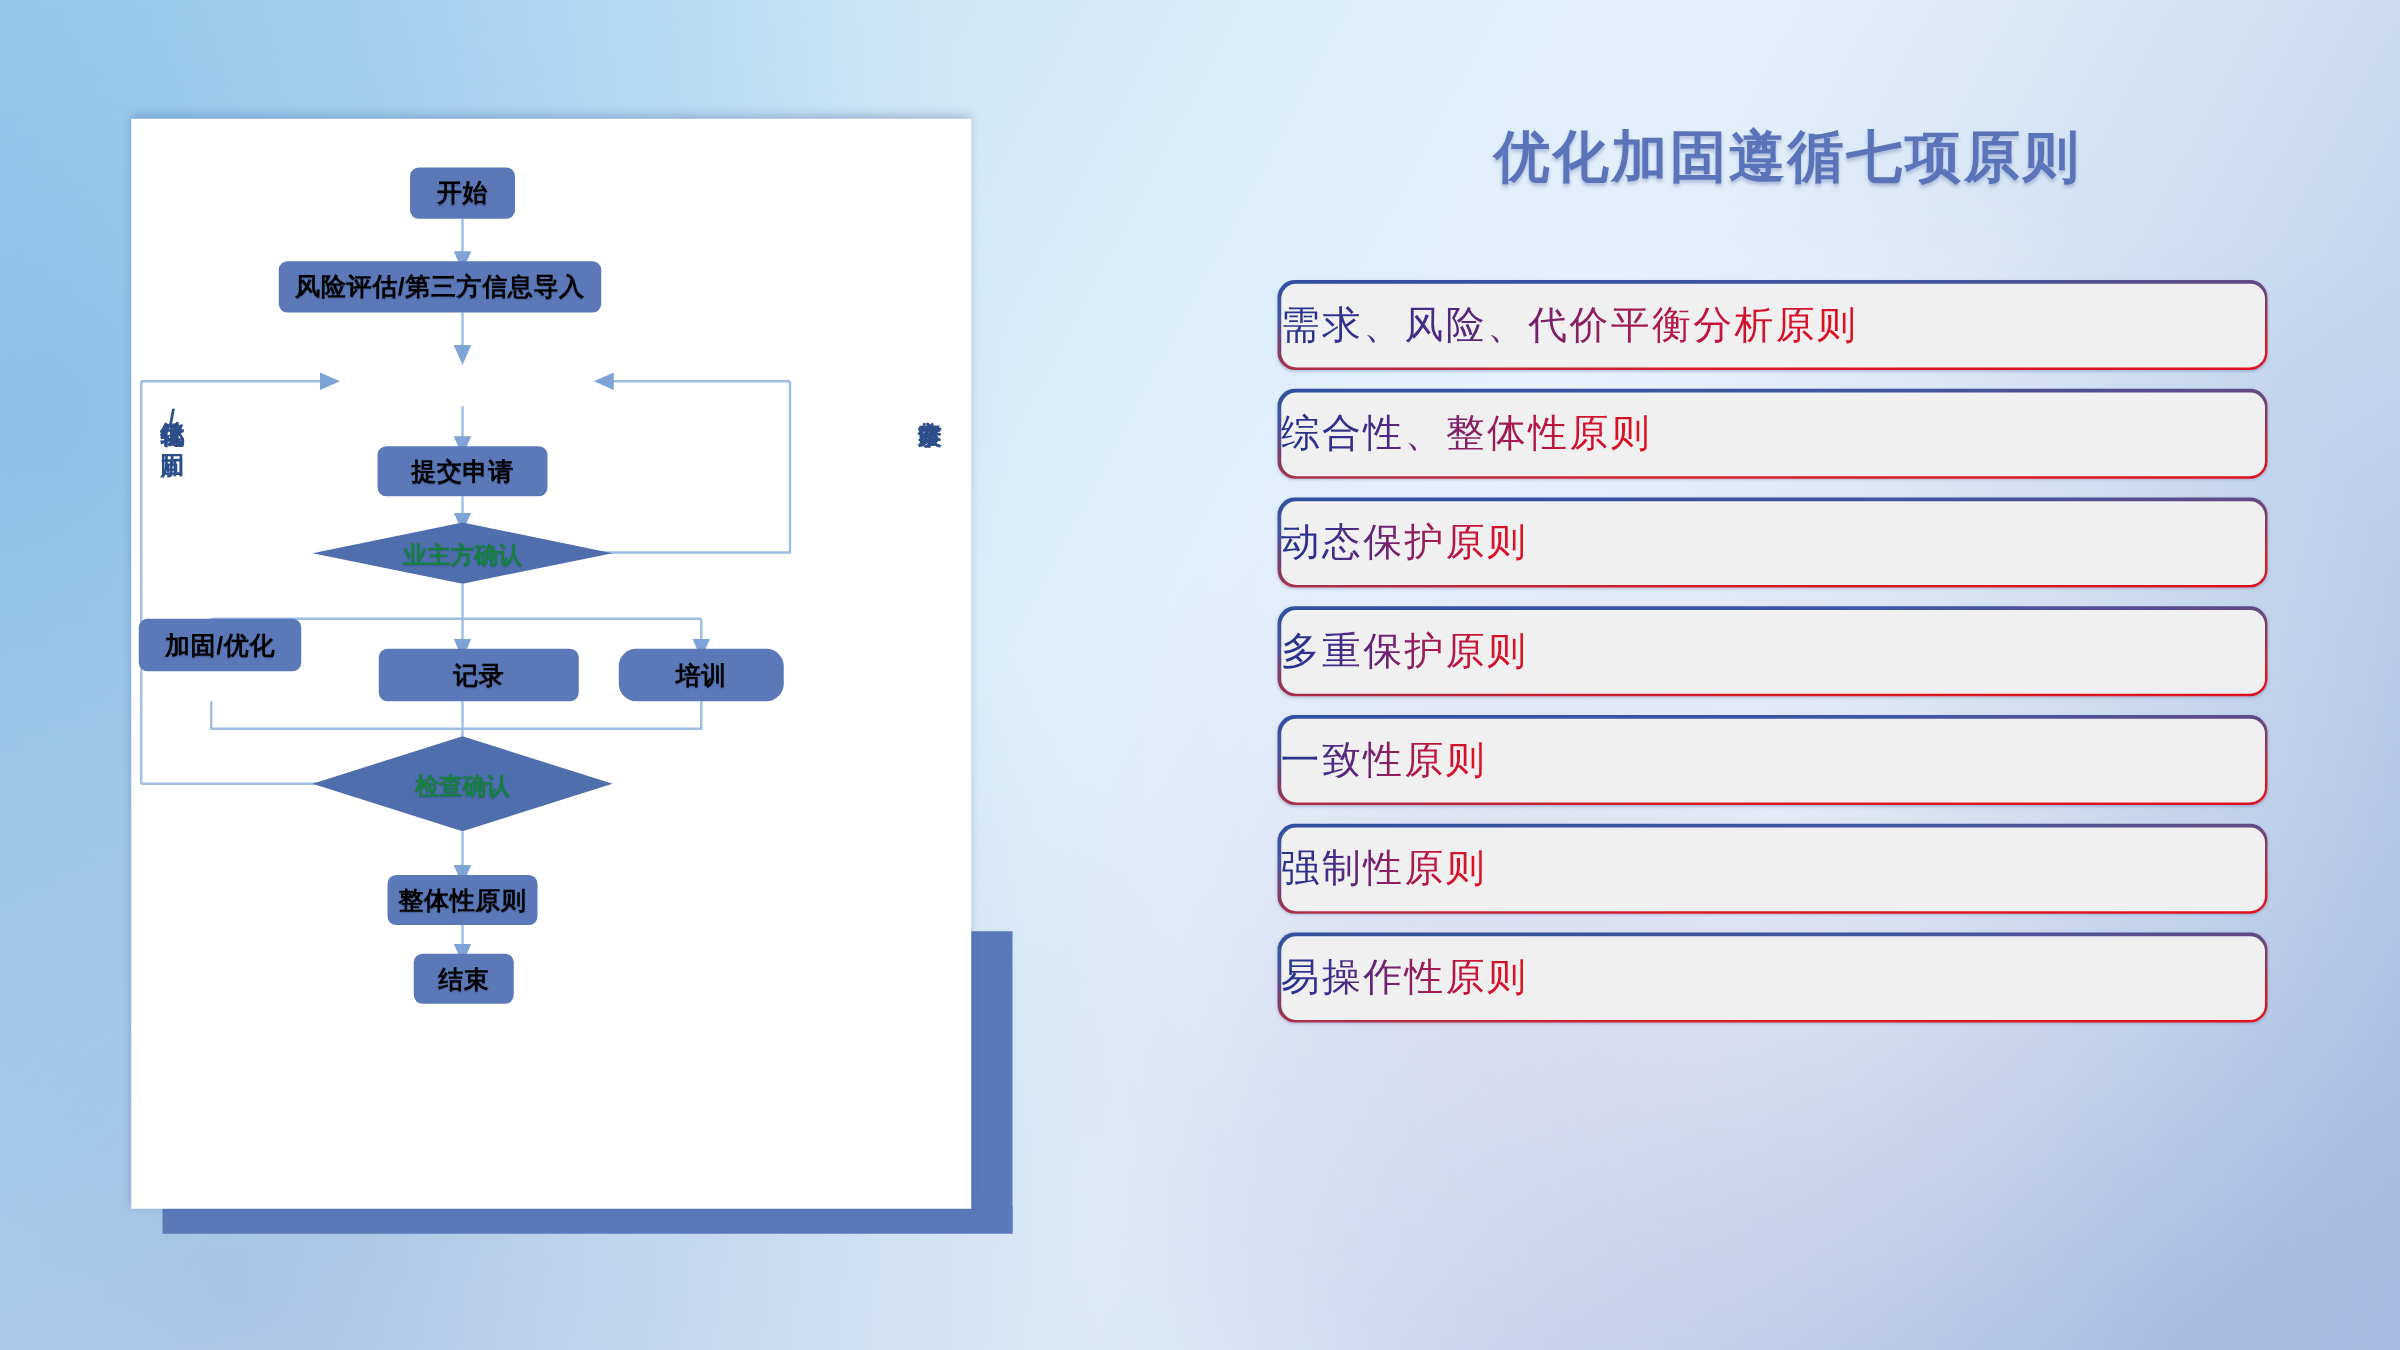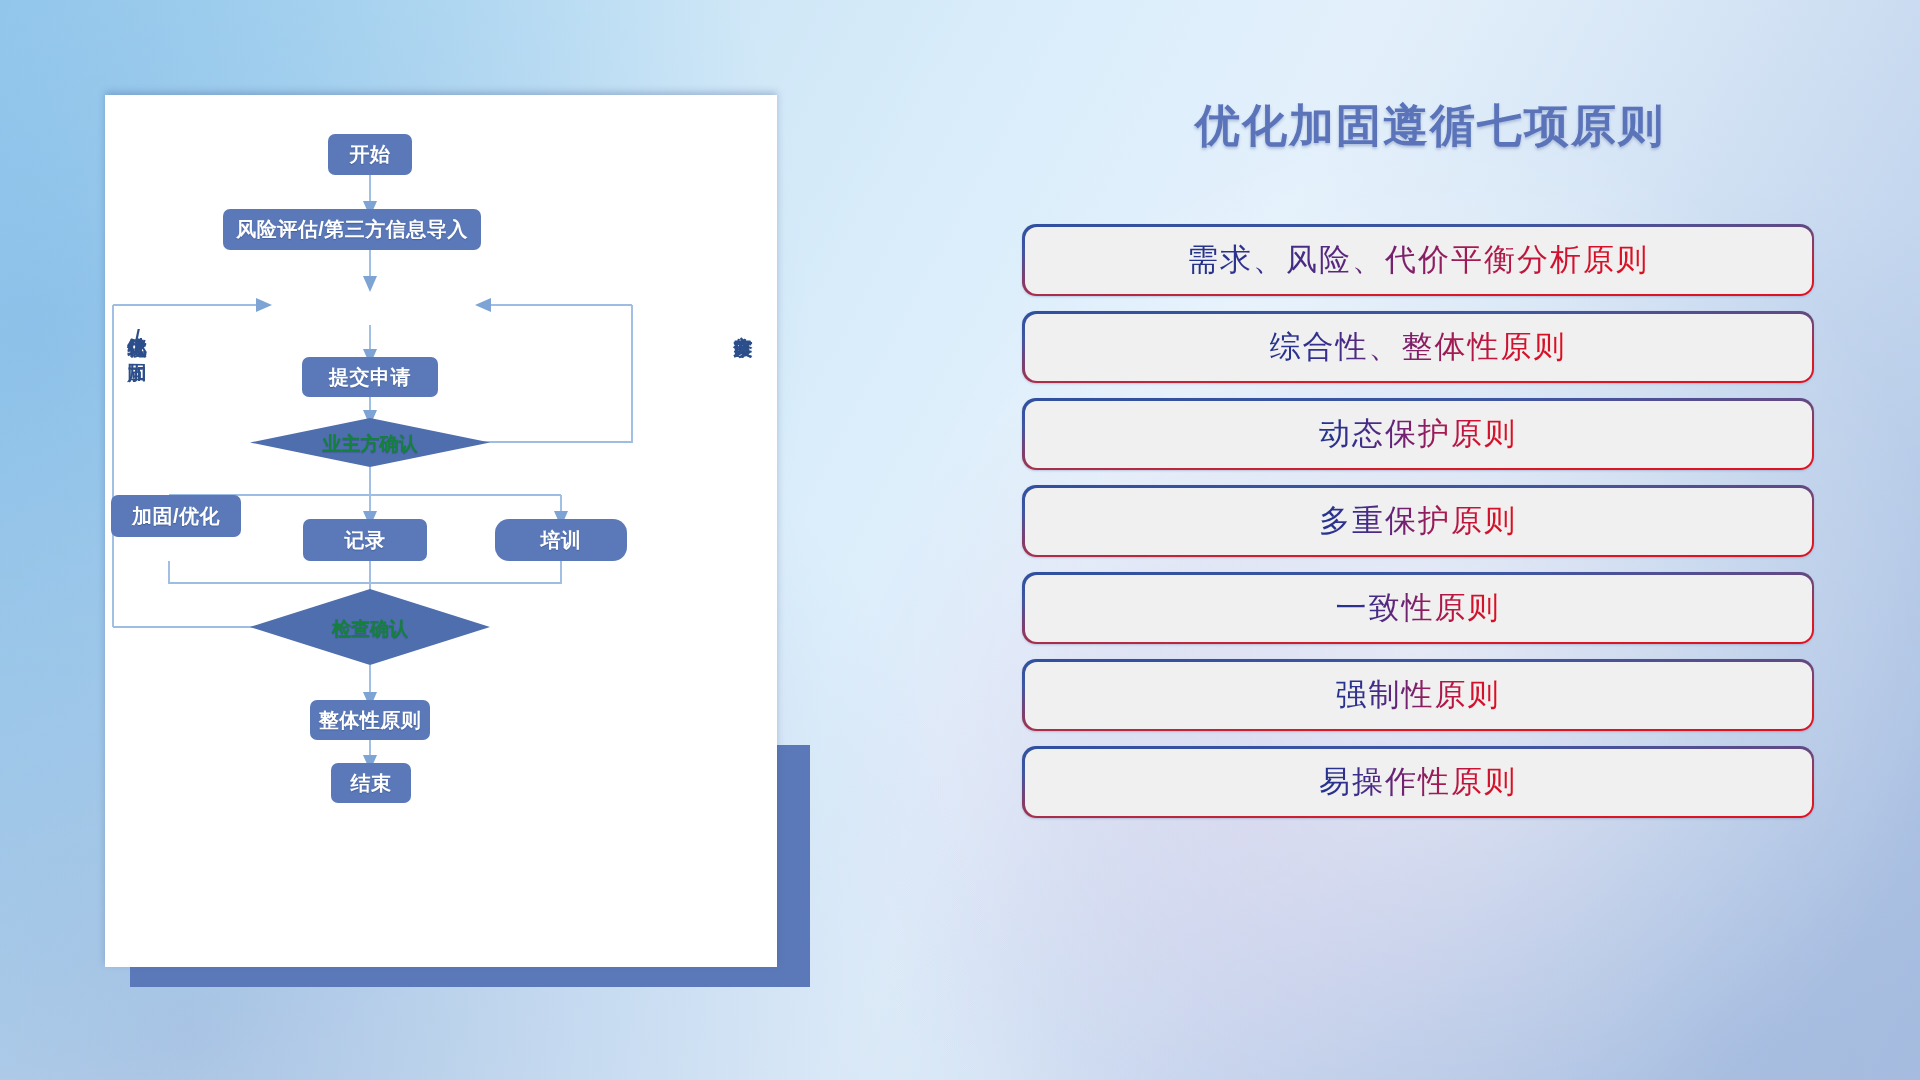--- a/index.html
+++ b/index.html
@@ -65,21 +65,21 @@
     height: 872px;
     background: #ffffff;
     box-shadow: 0 -3px 7px rgba(60,80,140,0.30);
   }
 
   #flow-svg { position: absolute; left: 0; top: 0; }
 
   .node {
     position: absolute;
     background: #5b79b8;
-    color: #ffffff;
+    color: #000000;
     font-weight: bold;
     display: flex;
     align-items: center;
     justify-content: center;
     border-radius: 7px;
     white-space: nowrap;
     letter-spacing: 0.5px;
     text-shadow: 0 1px 1px rgba(30,50,100,0.35);
   }
 
@@ -140,21 +140,20 @@
     background: linear-gradient(177deg, #2f4f9e 0%, #3f56a0 24%, #8b3a62 54%, #d81b26 78%, #e01020 100%);
     box-shadow: 0 1px 2px rgba(90,110,160,0.30);
   }
   .pill-inner {
     width: 100%;
     height: 100%;
     border-radius: 12px;
     background: #f0f0f0;
     display: flex;
     align-items: center;
-    justify-content: center;
   }
   .pill-text {
     font-size: 31px;
     font-weight: normal;
     letter-spacing: 2px;
     background: linear-gradient(90deg, #22348b 0%, #33308e 16%, #6b2375 40%, #a41a52 62%, #cf1230 80%, #dd0f20 100%);
     -webkit-background-clip: text;
     background-clip: text;
     color: transparent;
     -webkit-text-fill-color: transparent;
@@ -230,21 +229,21 @@
   </div>
 
   <div class="diamond-label" style="left:207px; top:336px; width:116px; text-align:center; font-size:19px;">
     <span>业主方确认</span>
   </div>
 
   <div class="node" style="left:6px; top:400px; width:130px; height:42px; font-size:20px;">
     <span>加固/优化</span>
   </div>
 
-  <div class="node" style="left:198px; top:424px; width:124px; height:42px; font-size:20px;">
+  <div class="node" style="left:198px; top:424px; width:160px; height:42px; font-size:20px;">
     <span>记录</span>
   </div>
 
   <div class="node" style="left:390px; top:424px; width:132px; height:42px; font-size:20px;border-radius:14px;">
     <span>培训</span>
   </div>
 
   <div class="diamond-label" style="left:207px; top:521px; width:116px; text-align:center; font-size:19px;">
     <span>检查确认</span>
   </div>

